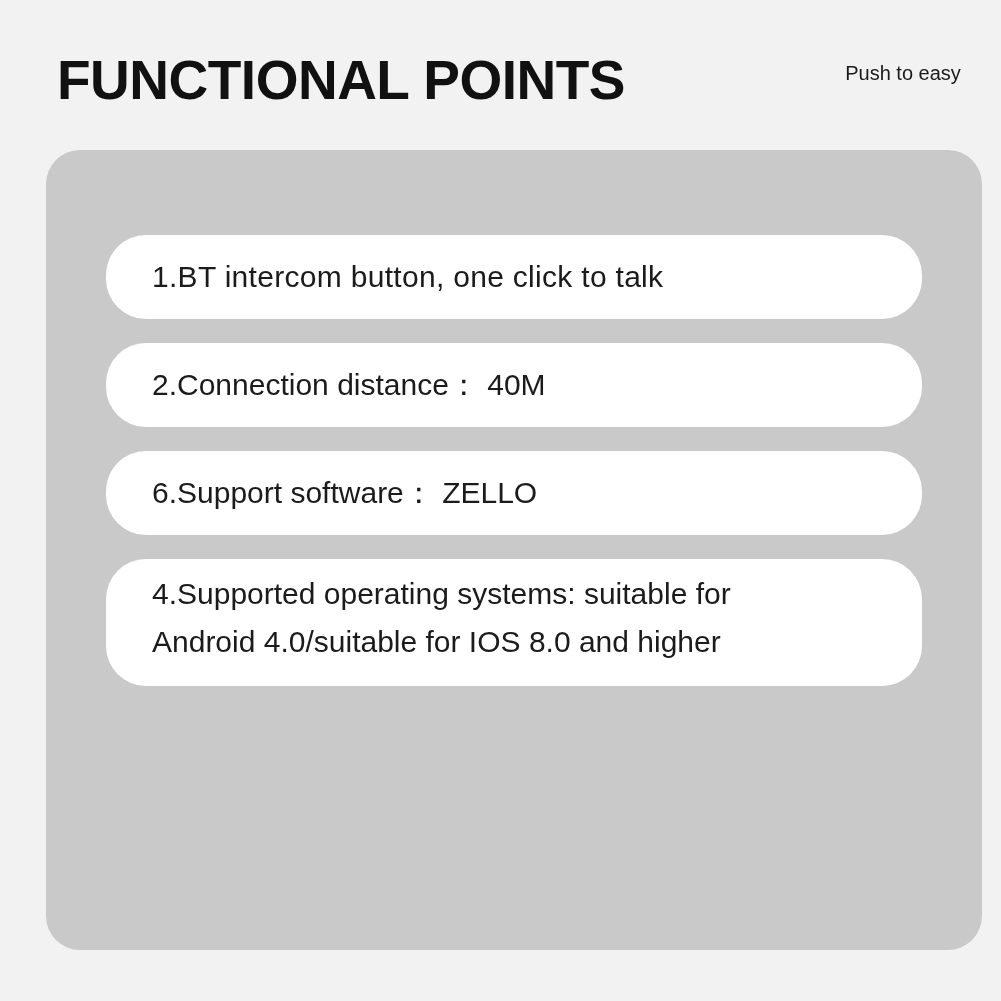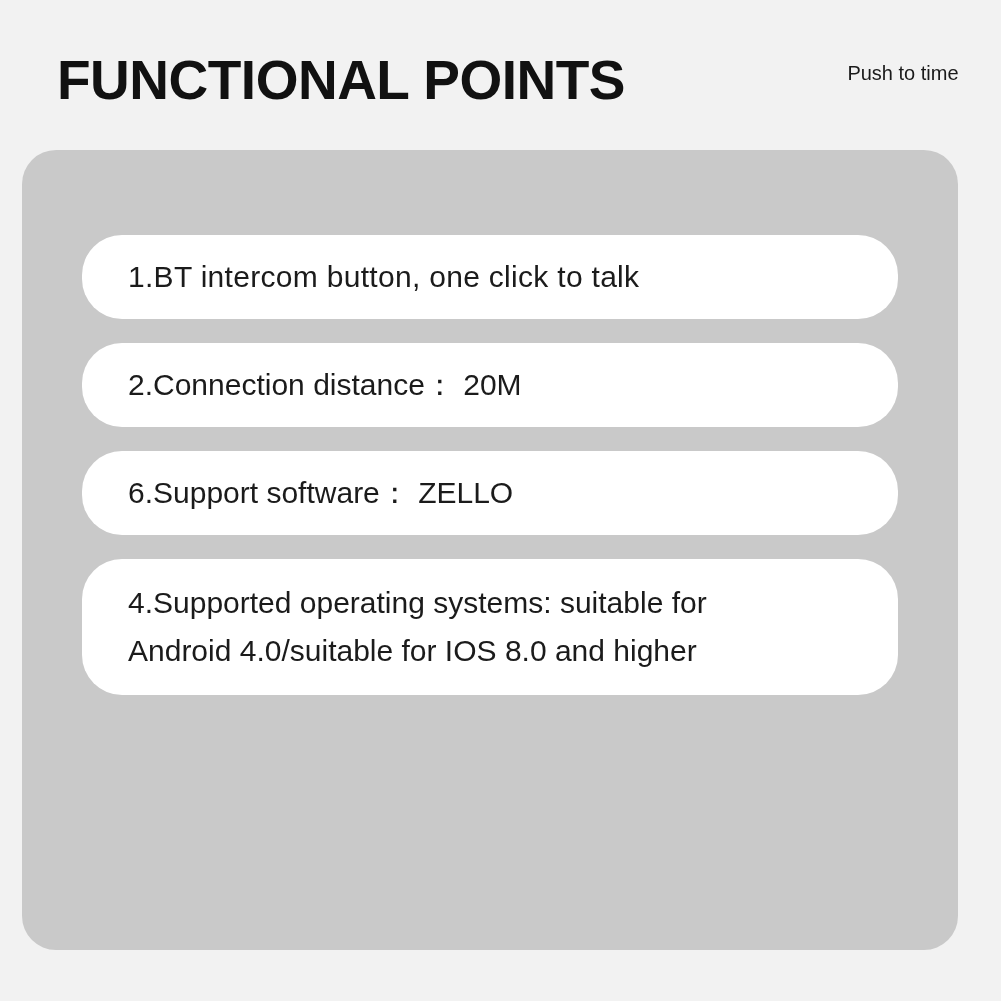--- a/index.html
+++ b/index.html
@@ -45,21 +45,21 @@
     top: 12px;
     width: 120px;
     text-align: center;
     font-size: 20px;
     line-height: 26px;
     color: #1a1a1a;
     font-family: "Liberation Sans", sans-serif;
   }
   .panel {
     position: absolute;
-    left: 22px;
+    left: 46px;
     top: 150px;
     width: 936px;
     height: 800px;
     background: #c9c9c9;
     border-radius: 34px;
     box-sizing: border-box;
   }
   .cards {
     position: absolute;
     left: 60px;
@@ -71,21 +71,21 @@
     border-radius: 40px;
     box-sizing: border-box;
     padding: 18px 46px;
     margin-bottom: 24px;
     display: flex;
     align-items: center;
     min-height: 84px;
   }
   .card.two-line {
     min-height: 122px;
-    padding-top: 20px;
+    padding-top: 11px;
     padding-bottom: 20px;
   }
   .card-text {
     font-size: 30px;
     line-height: 48px;
     color: #1b1b1b;
     font-family: "Liberation Sans", sans-serif;
     letter-spacing: 0px;
     white-space: pre-line;
   }
@@ -94,32 +94,32 @@
   }
 </style>
 </head>
 <body>
 
 <div class="page">
 
   <div class="header">
     <div class="title">FUNCTIONAL POINTS</div>
     <div class="ptt">Push to
-time</div>
+easy</div>
   </div>
 
   <div class="panel">
     <div class="cards">
 
       <div class="card">
         <span class="card-text line-1">1.BT  intercom button, one click to talk</span>
       </div>
 
       <div class="card">
-        <span class="card-text">2.Connection distance： 20M</span>
+        <span class="card-text">2.Connection distance： 40M</span>
       </div>
 
       <div class="card">
         <span class="card-text">6.Support software： ZELLO</span>
       </div>
 
       <div class="card two-line">
         <span class="card-text">4.Supported operating systems: suitable for
 Android 4.0/suitable for IOS 8.0 and higher</span>
       </div>

